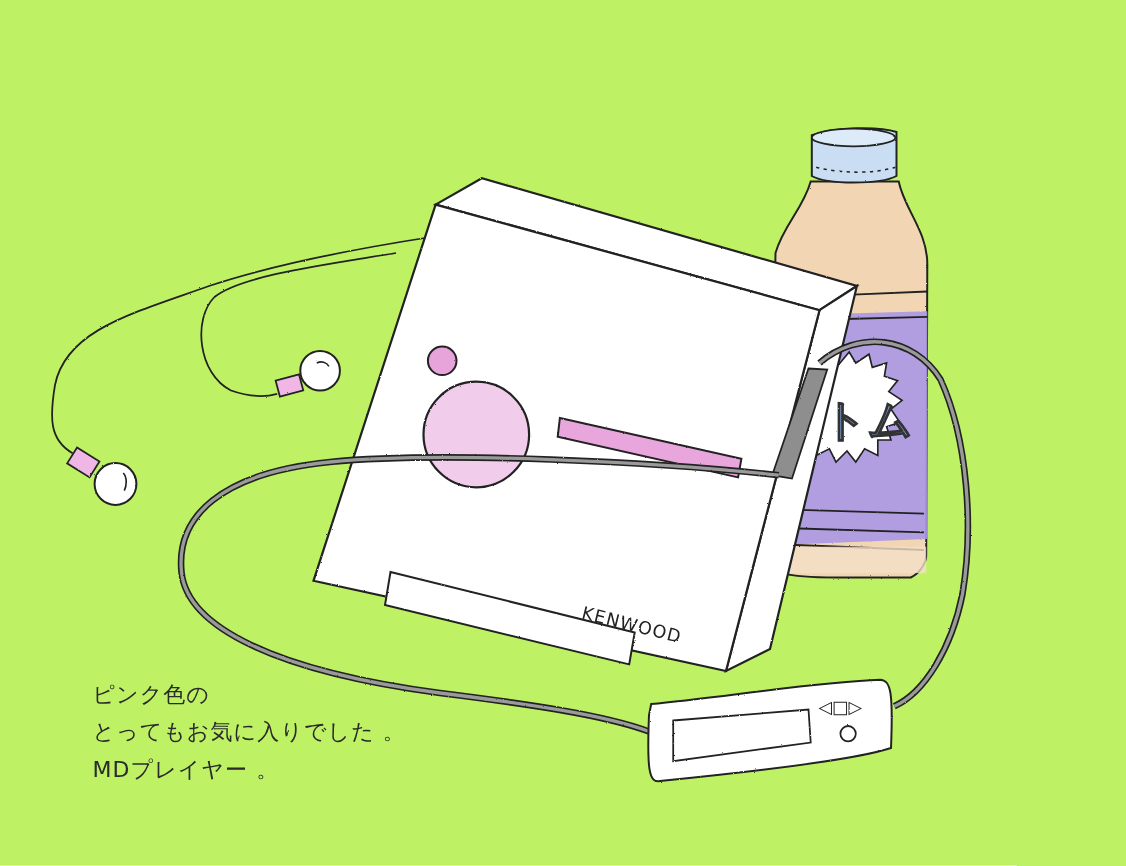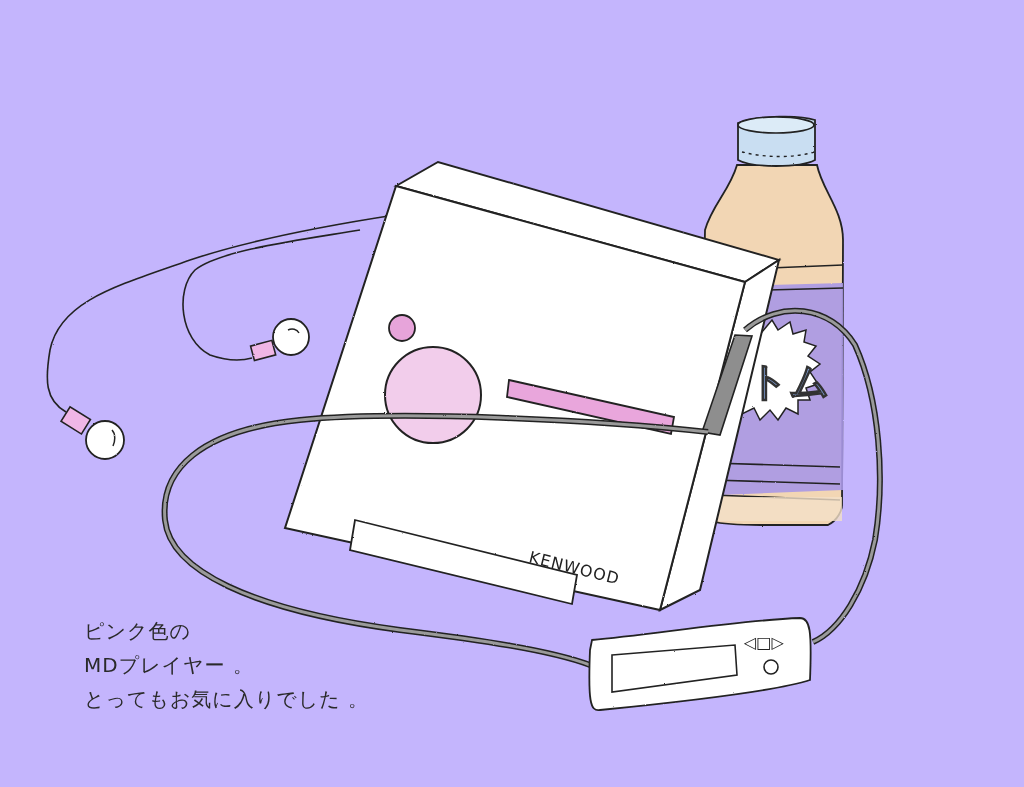--- a/index.html
+++ b/index.html
@@ -1,16 +1,16 @@
 <!DOCTYPE html>
 <html><head>
 <meta charset="utf-8">
 <style>
   html,body{margin:0;padding:0;background:#fdfdfb;}
-  #canvas{position:relative;width:1024px;height:787px;overflow:hidden;background:#c4b5fd;}
+  #canvas{position:relative;width:1024px;height:787px;overflow:hidden;background:#bef264;}
   svg{position:absolute;left:0;top:0;}
   .caption{position:absolute;left:84px;top:614px;font-family:"DejaVu Sans",sans-serif;font-size:20px;line-height:34px;color:#2a2a2a;letter-spacing:1px;}
   .caption div{white-space:nowrap;}
   .brand{font-family:"DejaVu Sans",sans-serif;font-size:16px;fill:#222;letter-spacing:1px;}
   .label-text{font-family:"DejaVu Sans",sans-serif;font-weight:bold;font-size:40px;fill:#7f9fd8;stroke:#333;stroke-width:1.2;}
 </style>
 </head>
 <body>
 
 <div id="canvas">
@@ -92,16 +92,16 @@
       <path d="M612 655 L 735 645 L 737 675 L 612 692 Z" fill="#fff" stroke="#222" stroke-width="1.6"></path>
       <text x="744" y="648" font-family="DejaVu Sans, sans-serif" font-size="16" fill="#222">
         <tspan>◁</tspan><tspan>□</tspan><tspan>▷</tspan>
       </text>
       <circle cx="771" cy="667" r="7" fill="none" stroke="#222" stroke-width="1.6"></circle>
     </g>
   </svg>
 
   <div class="caption">
     <div>ピンク色の</div>
+    <div>とってもお気に入りでした 。</div>
     <div>MDプレイヤー 。</div>
-    <div>とってもお気に入りでした 。</div>
   </div>
 </div>
 
 </body></html>

